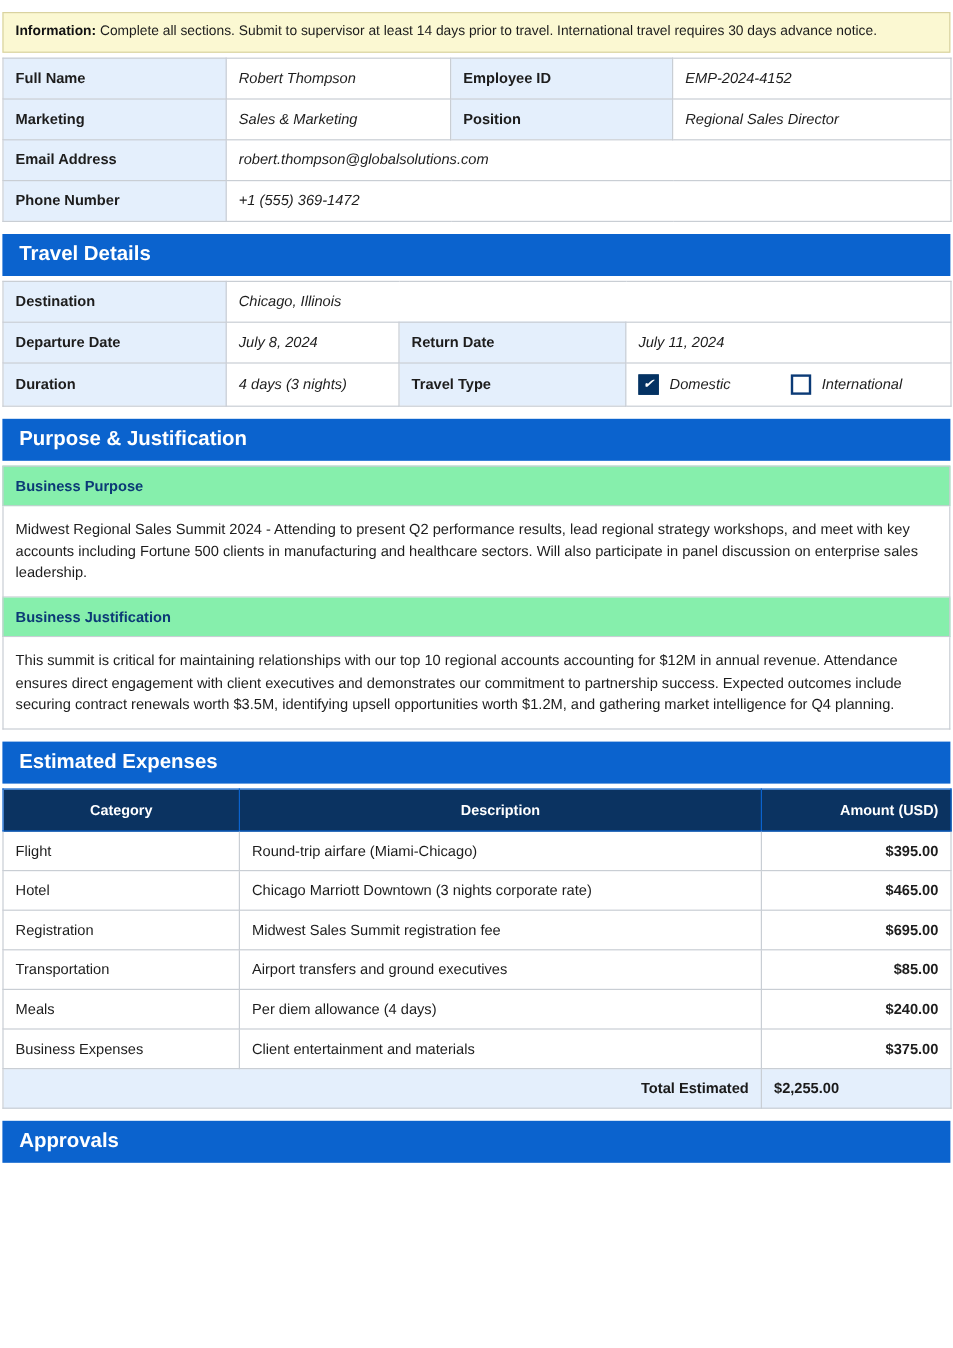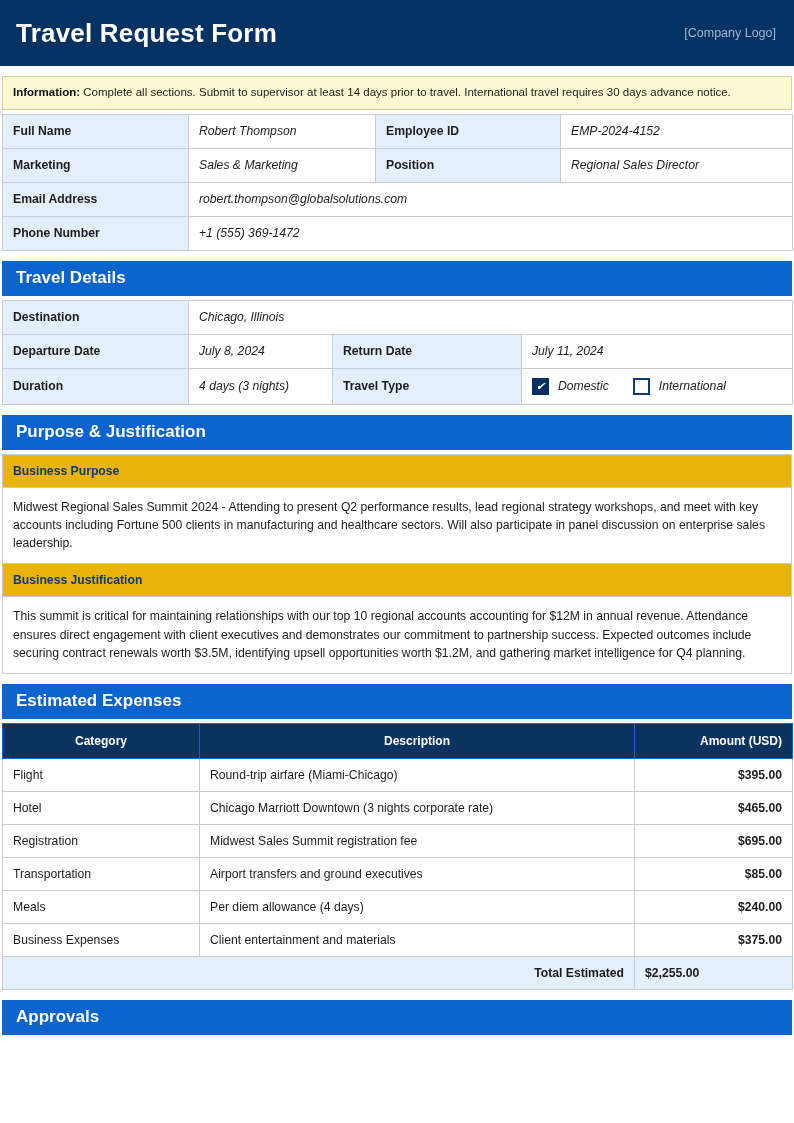--- a/index.html
+++ b/index.html
@@ -82,21 +82,21 @@
   .emp col.c3 { width: 185px; }
   .emp col.c4 { width: 232px; }
 
   
   .trv col.c1 { width: 186px; }
   .trv col.c2 { width: 144px; }
   .trv col.c3 { width: 189px; }
   .trv col.c4 { width: 271px; }
 
   
-  .checkbox-row { display: flex; align-items: center; gap: 24px; }
+  .checkbox-row { display: flex; align-items: center; gap: 50px; }
   .check-item { display: flex; align-items: center; gap: 9px; }
   .box {
     width: 17px; height: 17px;
     border: 2px solid #0b3a76;
     background: #ffffff;
     display: inline-flex;
     align-items: center;
     justify-content: center;
     flex: 0 0 auto;
   }
@@ -105,21 +105,21 @@
     content: "✔";
     color: #ffffff;
     font-size: 11px;
     line-height: 1;
   }
   .check-label { font-size: 12.2px; color: #1d1d1d; }
 
   
   .block-wrap { margin: 4px 2px 0 2px; }
   .block-label {
-    background: #eab308;
+    background: #86efac;
     border: 1px solid #c9ced4;
     color: #0b3a76;
     font-weight: bold;
     font-size: 12.2px;
     padding: 9px 10px;
   }
   .block-body {
     background: #ffffff;
     border: 1px solid #c9ced4;
     border-top: none;
@@ -168,24 +168,20 @@
     color: #1a1a1a;
   }
   tr.total-row td.tot-label { text-align: right; }
   tr.total-row td.amt { text-align: left; }
 </style>
 </head>
 <body>
 
 <div class="page">
 
-  <div class="doc-header">
-    <div class="doc-title">Travel Request Form</div>
-    <div class="logo-placeholder">[Company Logo]</div>
-  </div>
 
   <div class="instructions">
     <b>Information:</b>
     <span>Complete all sections. Submit to supervisor at least 14 days prior to travel. International travel requires 30 days advance notice.</span>
   </div>
 
   <table class="form-table emp">
     <colgroup>
         <col class="c1">
         <col class="c2">

